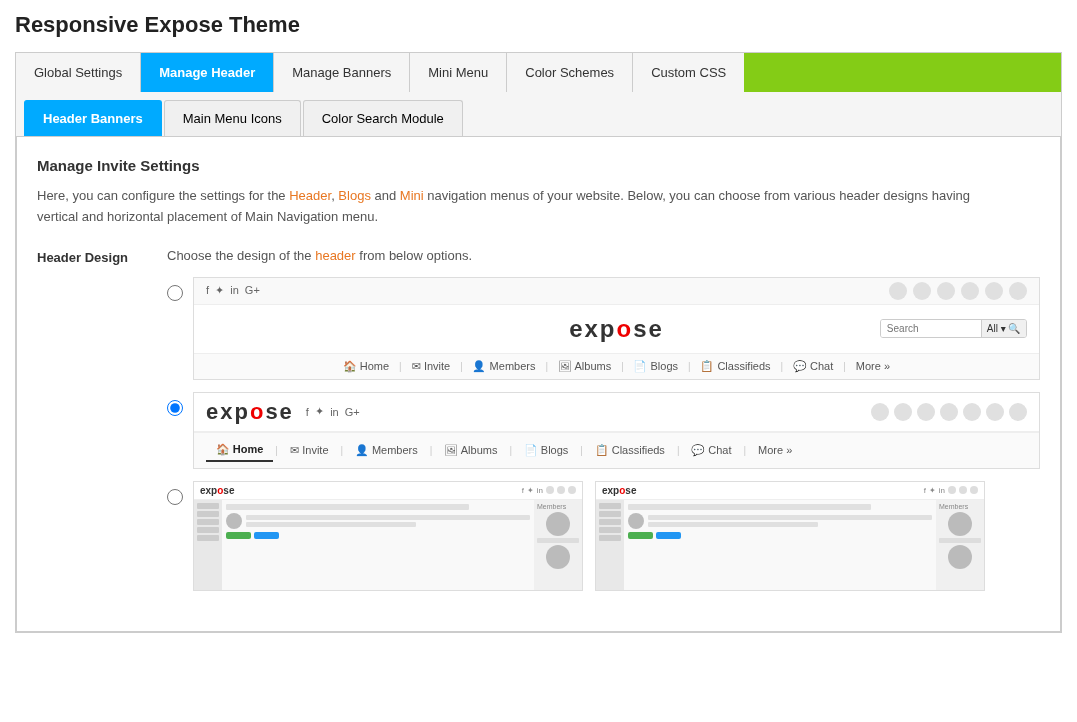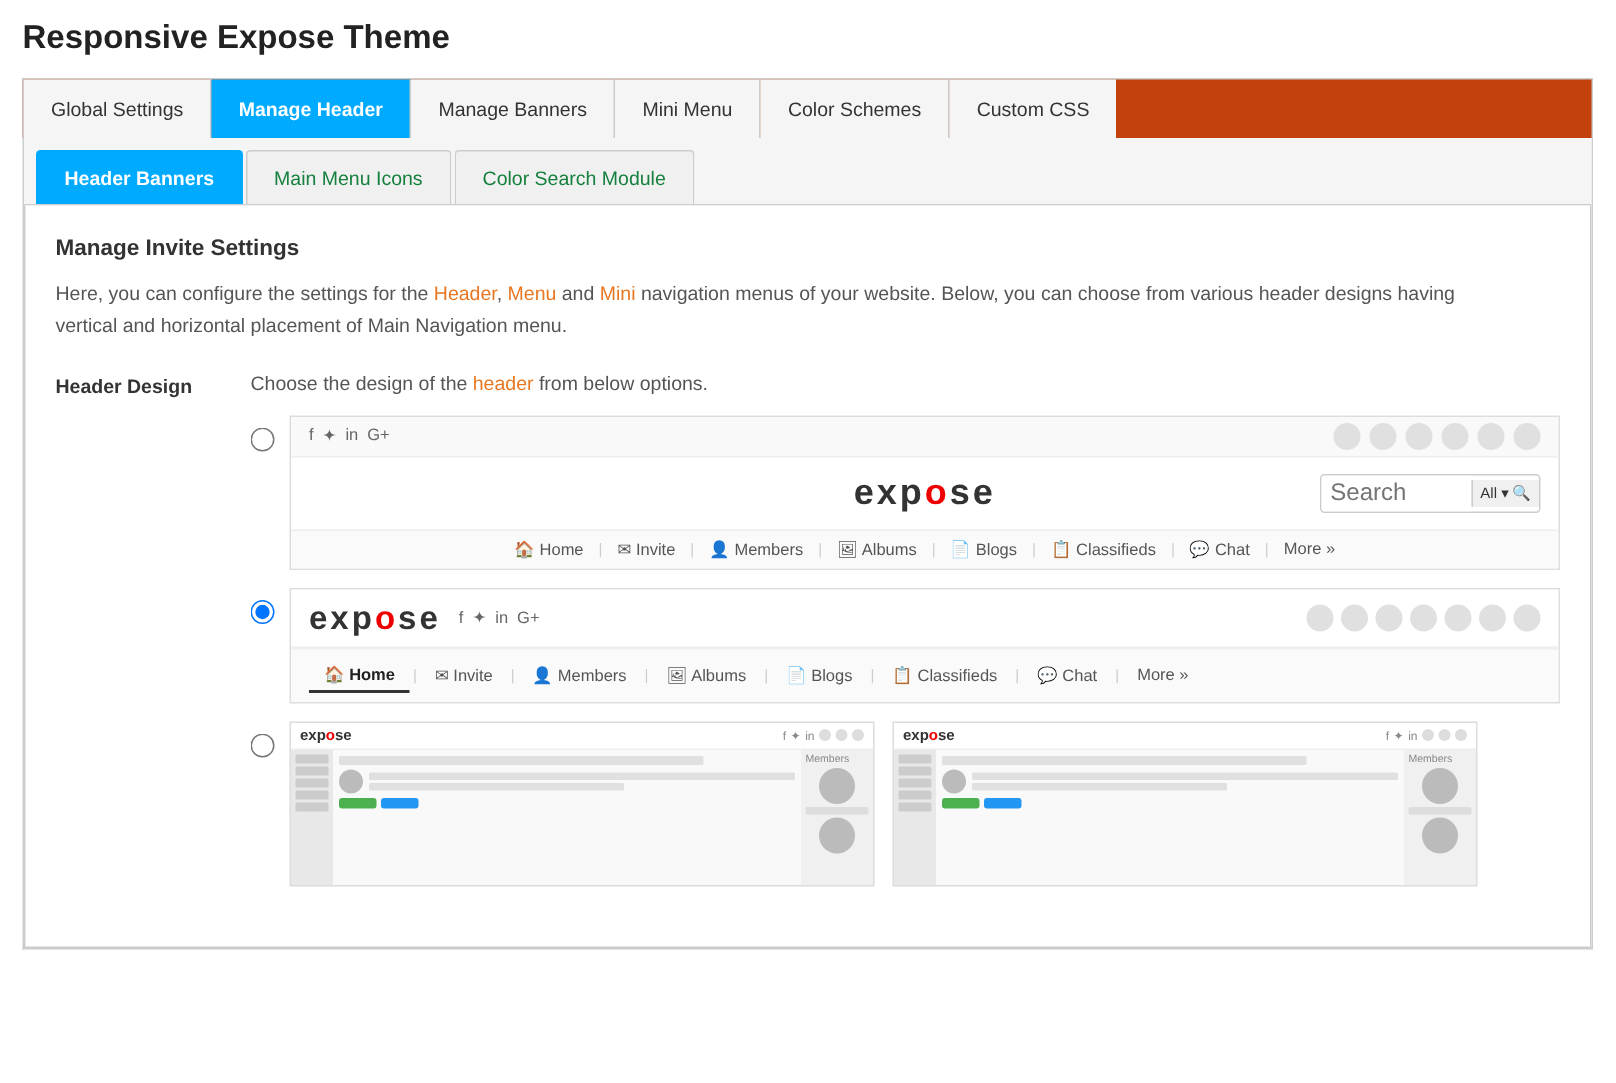--- a/index.html
+++ b/index.html
@@ -11,21 +11,21 @@
       font-weight: bold;
       color: #222;
       margin-bottom: 14px;
     }
 
     
     .primary-tabs {
       display: flex;
       border: 1px solid #ccc;
       border-bottom: none;
-      background: #c2410c;
+      background: #84cc16;
     }
     .primary-tab {
       padding: 12px 18px;
       cursor: pointer;
       border-right: 1px solid #ccc;
       font-size: 13px;
       color: #333;
       background: #f5f5f5;
       white-space: nowrap;
       user-select: none;
@@ -49,21 +49,21 @@
       display: flex;
       border-bottom: 1px solid #ccc;
       background: #f5f5f5;
       padding: 8px 8px 0 8px;
       gap: 2px;
     }
     .secondary-tab {
       padding: 10px 18px;
       cursor: pointer;
       font-size: 13px;
-      color: #15803d;
+      color: #000000;
       background: #f0f0f0;
       border: 1px solid #ccc;
       border-bottom: none;
       border-radius: 3px 3px 0 0;
       user-select: none;
     }
     .secondary-tab.active {
       background: #00aaff;
       color: #fff;
       font-weight: bold;
@@ -180,21 +180,21 @@
       right: 12px;
       display: flex;
       align-items: center;
       border: 1px solid #ccc;
       border-radius: 3px;
       overflow: hidden;
       font-size: 11px;
     }
     .p1-search-input {
       padding: 3px 6px;
-      font-size: 16px;
+      font-size: 10px;
       border: none;
       outline: none;
       width: 100px;
     }
     .p1-search-btn {
       background: #f0f0f0;
       padding: 3px 5px;
       font-size: 10px;
       border-left: 1px solid #ccc;
       cursor: pointer;
@@ -297,21 +297,21 @@
       <div class="secondary-tab active">Header Banners</div>
       <div class="secondary-tab">Main Menu Icons</div>
       <div class="secondary-tab">Color Search Module</div>
     </div>
 
     <div class="content-panel">
 
       <div class="section-title">Manage Invite Settings</div>
 
       <div class="section-description">
-        Here, you can configure the settings for the <span class="highlight">Header</span>, <span class="highlight">Menu</span> and <span class="highlight">Mini</span> navigation menus of your website. Below, you can choose from various header designs having<br>
+        Here, you can configure the settings for the <span class="highlight">Header</span>, <span class="highlight">Blogs</span> and <span class="highlight">Mini</span> navigation menus of your website. Below, you can choose from various header designs having<br>
         vertical and horizontal placement of Main Navigation menu.
       </div>
 
       <div class="header-design-row">
         <div class="field-label">Header Design</div>
         <div class="field-content">
           <div class="field-desc">
             Choose the design of the <span class="highlight">header</span> from below options.
           </div>
 

